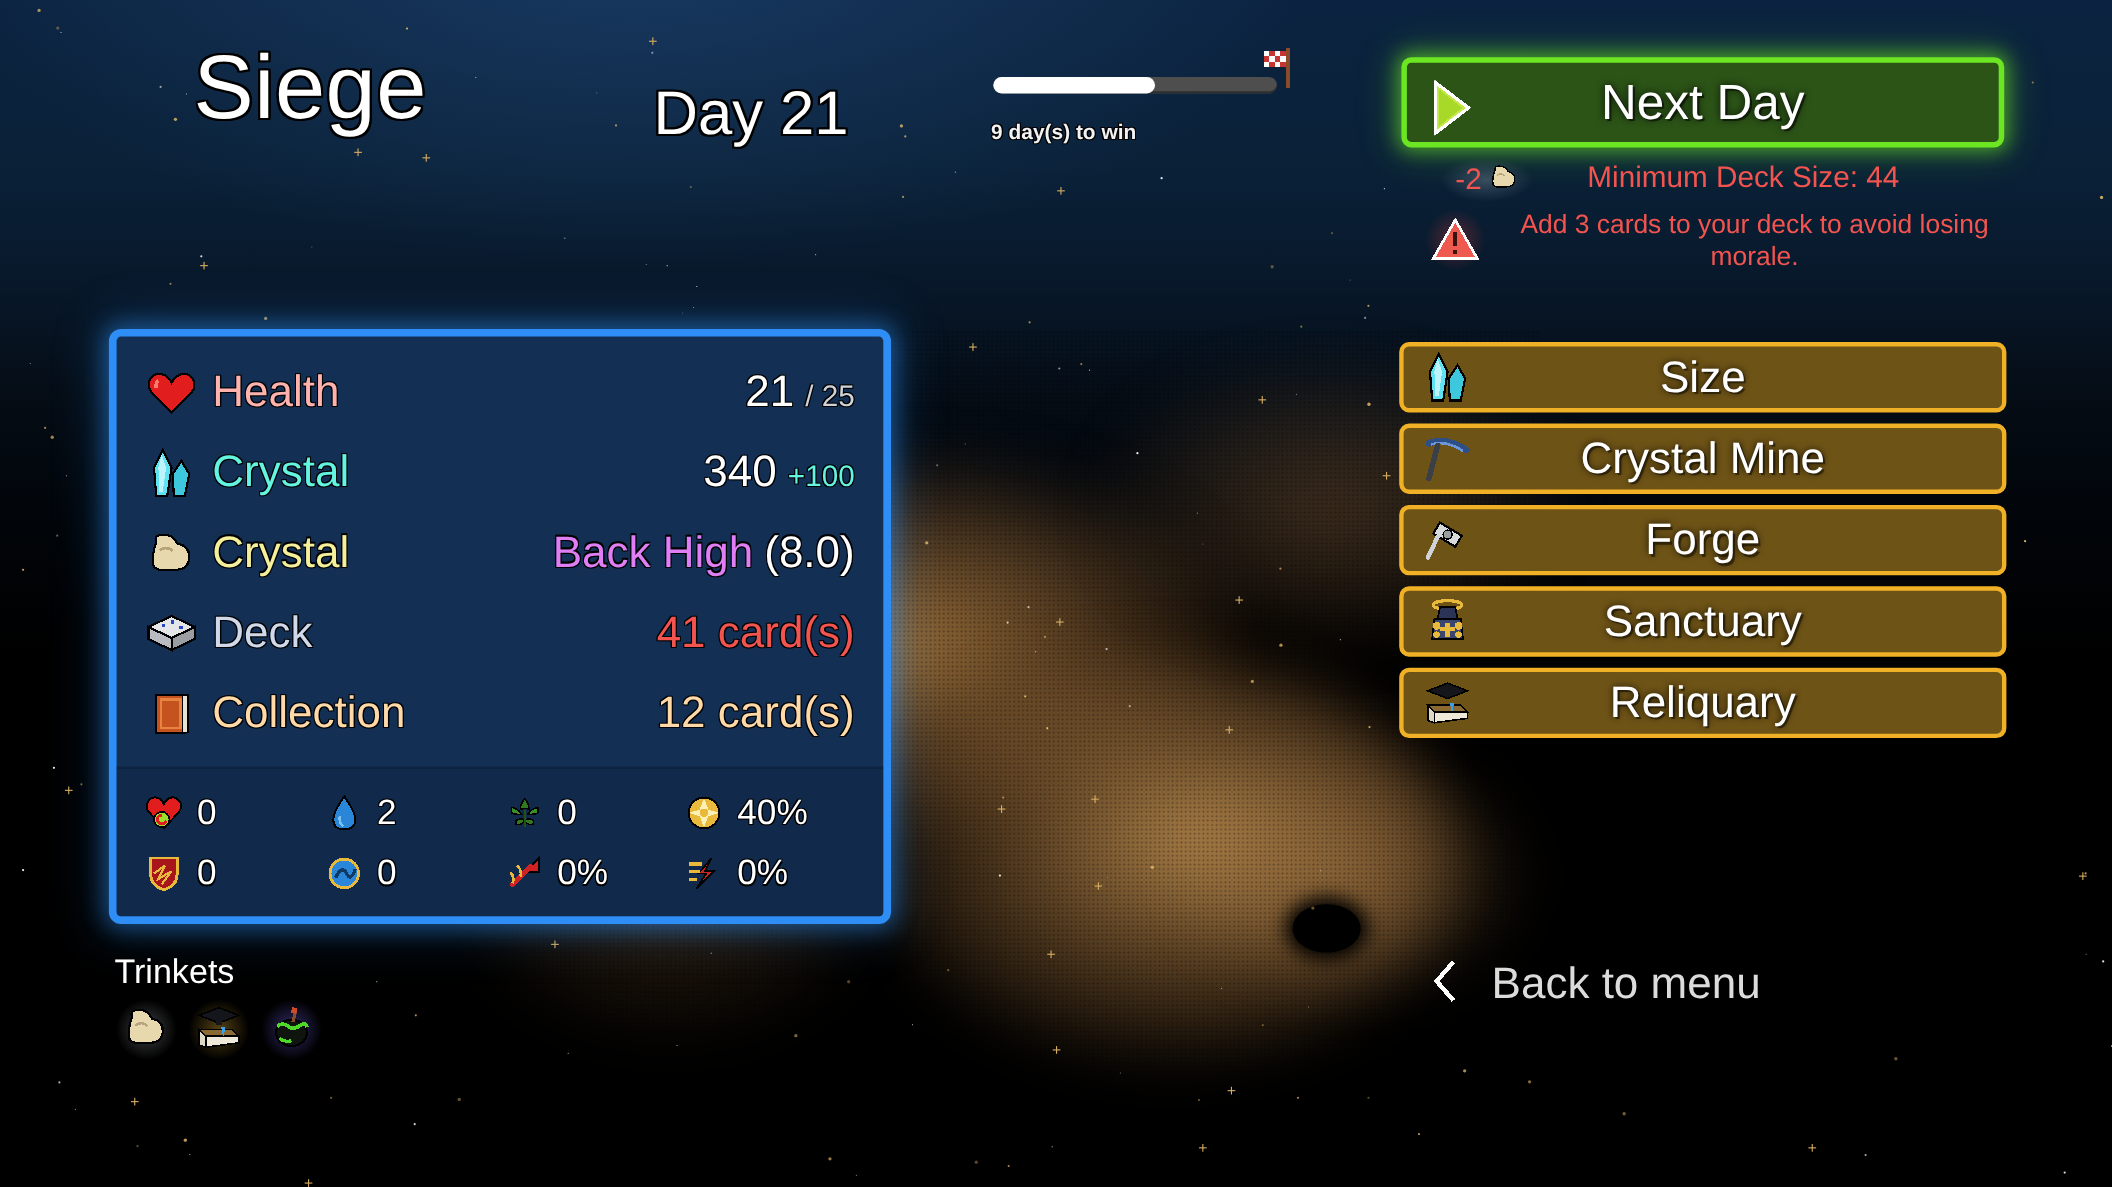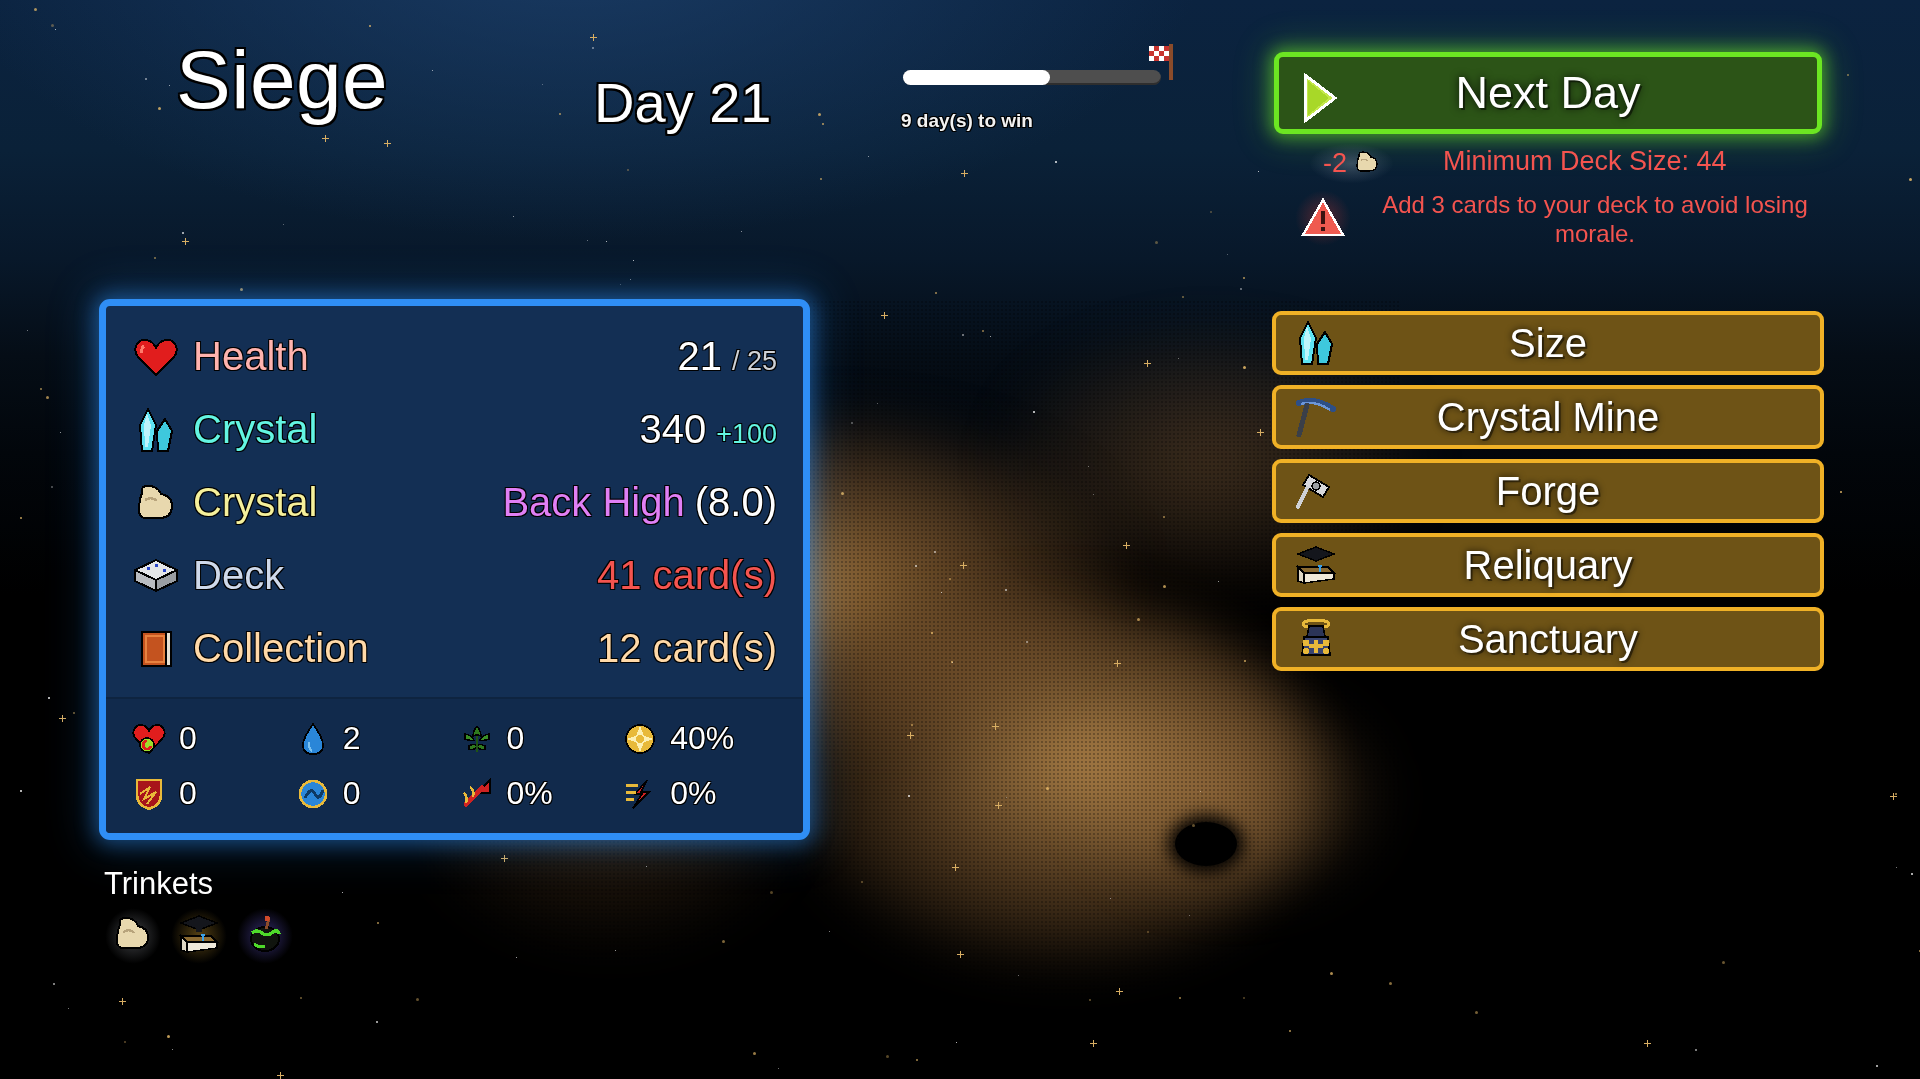--- a/index.html
+++ b/index.html
@@ -745,43 +745,51 @@
           <path d="M16 6 L36 18 L30 28 L10 16 Z" fill="#d8d9dd" stroke="#000" stroke-width="2"></path>
           <circle cx="23" cy="17" r="4" fill="#9a9ea3" stroke="#000" stroke-width="1.4"></circle>
           <path d="M14 19 L5 38" stroke="#cfd2d6" stroke-width="4" stroke-linecap="round"></path>
         </svg>
       </span>
       <span class="mblabel">Forge</span>
     </div>
 
     <div class="menu-btn">
       <span class="mbico">
-        <svg viewBox="0 0 46 42" width="46" height="42" shape-rendering="crispEdges">
-          <polygon points="23,3 41,10 23,17 5,10" fill="#14161c" stroke="#000" stroke-width="1.5"></polygon>
-          <polygon points="5,23 35,23 41,29 11,29" fill="#8a6a32" stroke="#000" stroke-width="1.5"></polygon>
-          <polygon points="5,23 5,37 11,39 11,29" fill="#ded7c4" stroke="#000" stroke-width="1.5"></polygon>
-          <polygon points="11,29 41,29 41,35 11,39" fill="#efe9da" stroke="#000" stroke-width="1.5"></polygon>
-          <polygon points="25,21 29,21 27,30" fill="#3aa0e8"></polygon>
-        </svg>
-      </span>
-      <span class="mblabel">Reliquary</span>
-    </div>
-
-    <div class="menu-btn">
-      <span class="mbico">
         <svg viewBox="0 0 44 44" width="44" height="44" shape-rendering="crispEdges">
           <ellipse cx="22" cy="7" rx="13" ry="4" fill="none" stroke="#e8b93a" stroke-width="3"></ellipse>
           <path d="M15 9 L29 9 L31 20 L13 20 Z" fill="#2b3457" stroke="#000" stroke-width="1.6"></path>
           <path d="M10 20 L34 20 L36 38 L8 38 Z" fill="#3a4570" stroke="#000" stroke-width="1.6"></path>
           <rect x="20" y="23" width="4" height="13" fill="#e8b93a"></rect>
           <rect x="15" y="27" width="14" height="4" fill="#e8b93a"></rect>
           <circle cx="12" cy="26" r="3.5" fill="#e8b93a"></circle>
           <circle cx="32" cy="26" r="3.5" fill="#e8b93a"></circle>
           <circle cx="12" cy="34" r="3" fill="#e8b93a"></circle>
           <circle cx="32" cy="34" r="3" fill="#e8b93a"></circle>
         </svg>
       </span>
       <span class="mblabel">Sanctuary</span>
     </div>
+
+    <div class="menu-btn">
+      <span class="mbico">
+        <svg viewBox="0 0 46 42" width="46" height="42" shape-rendering="crispEdges">
+          <polygon points="23,3 41,10 23,17 5,10" fill="#14161c" stroke="#000" stroke-width="1.5"></polygon>
+          <polygon points="5,23 35,23 41,29 11,29" fill="#8a6a32" stroke="#000" stroke-width="1.5"></polygon>
+          <polygon points="5,23 5,37 11,39 11,29" fill="#ded7c4" stroke="#000" stroke-width="1.5"></polygon>
+          <polygon points="11,29 41,29 41,35 11,39" fill="#efe9da" stroke="#000" stroke-width="1.5"></polygon>
+          <polygon points="25,21 29,21 27,30" fill="#3aa0e8"></polygon>
+        </svg>
+      </span>
+      <span class="mblabel">Reliquary</span>
+    </div>
   </div>
 
+  <div id="back-to-menu">
+    <span>
+      <svg viewBox="0 0 26 38" width="26" height="38" shape-rendering="crispEdges">
+        <polyline points="20,3 6,19 20,35" fill="none" stroke="#ffffff" stroke-width="4" stroke-linecap="square"></polyline>
+      </svg>
+    </span>
+    <span class="lbl">Back to menu</span>
+  </div>
 
 </div>
 
 </body></html>

